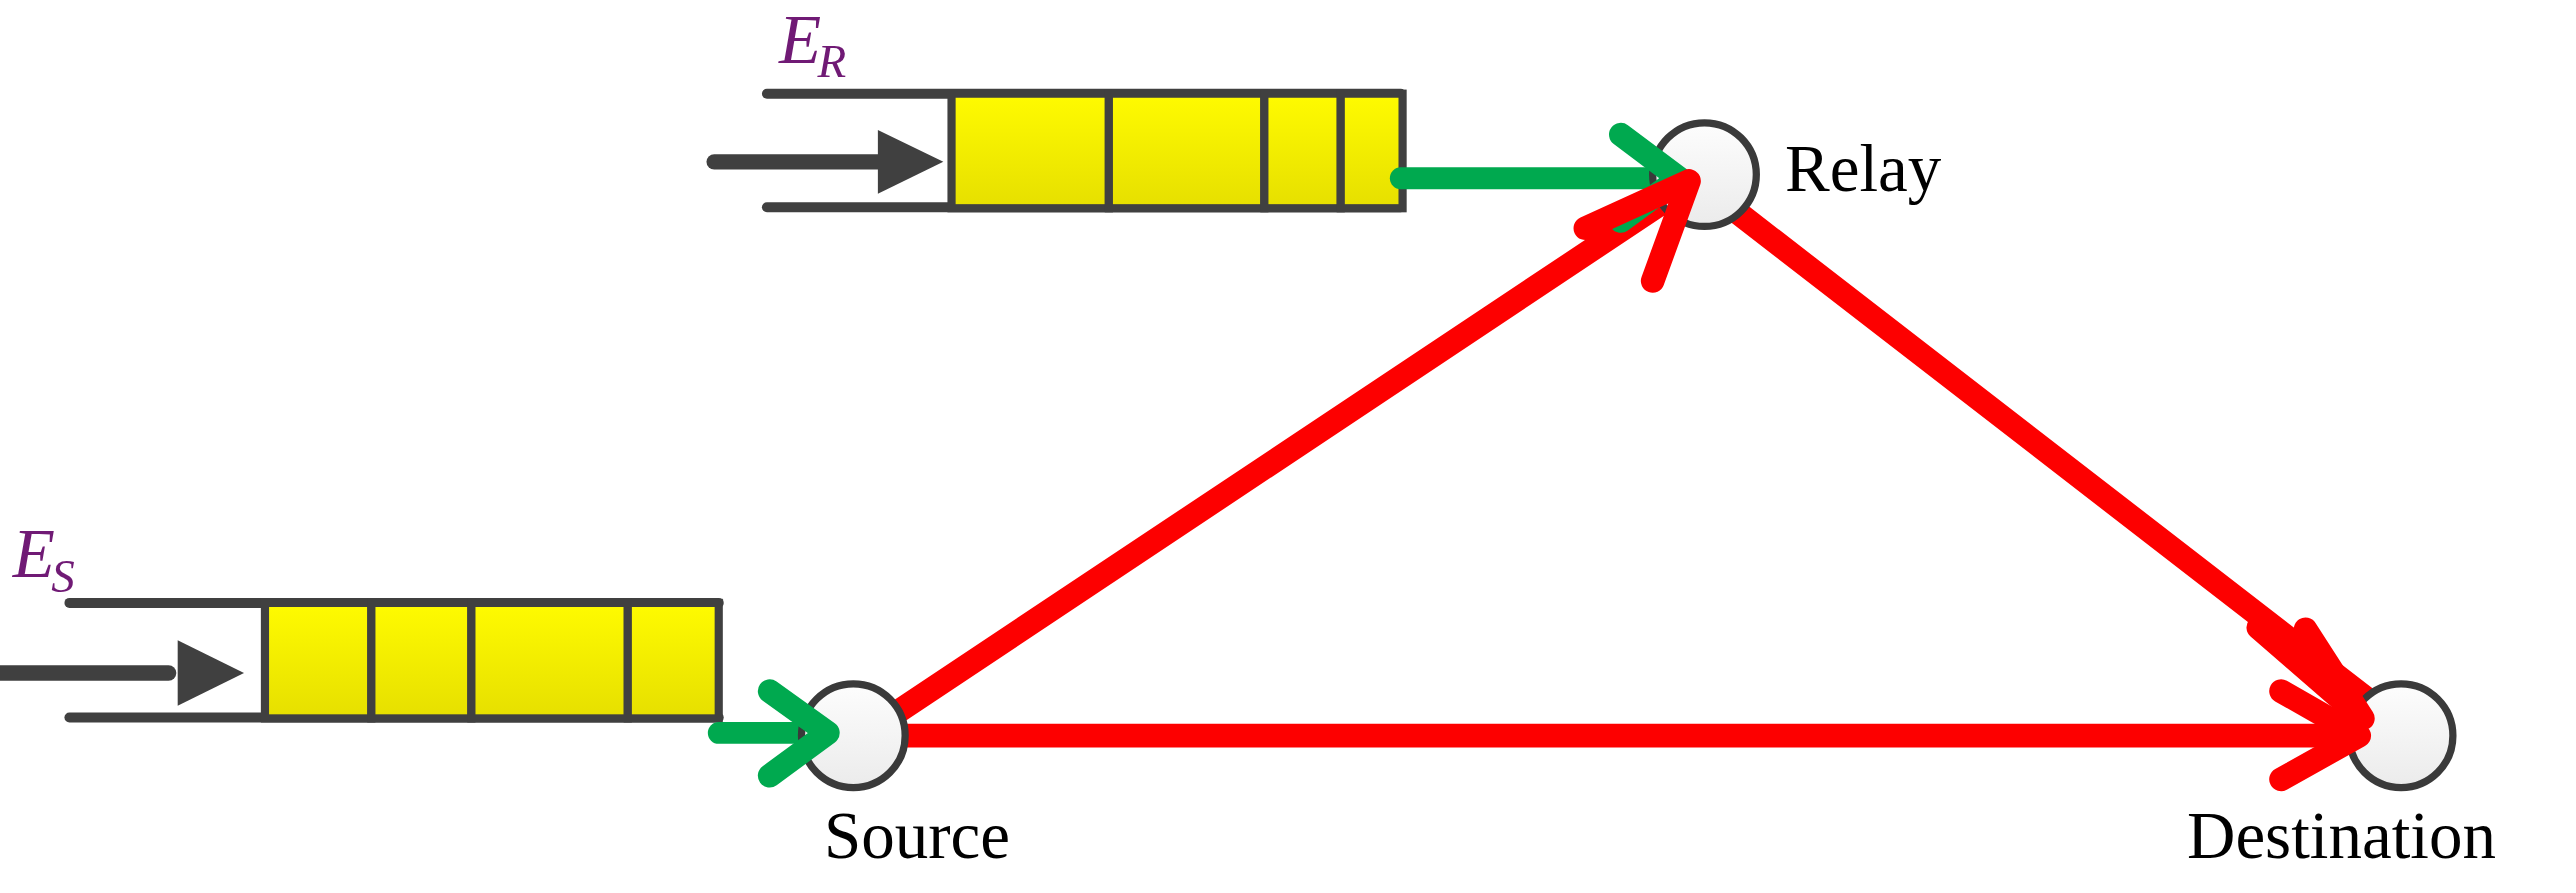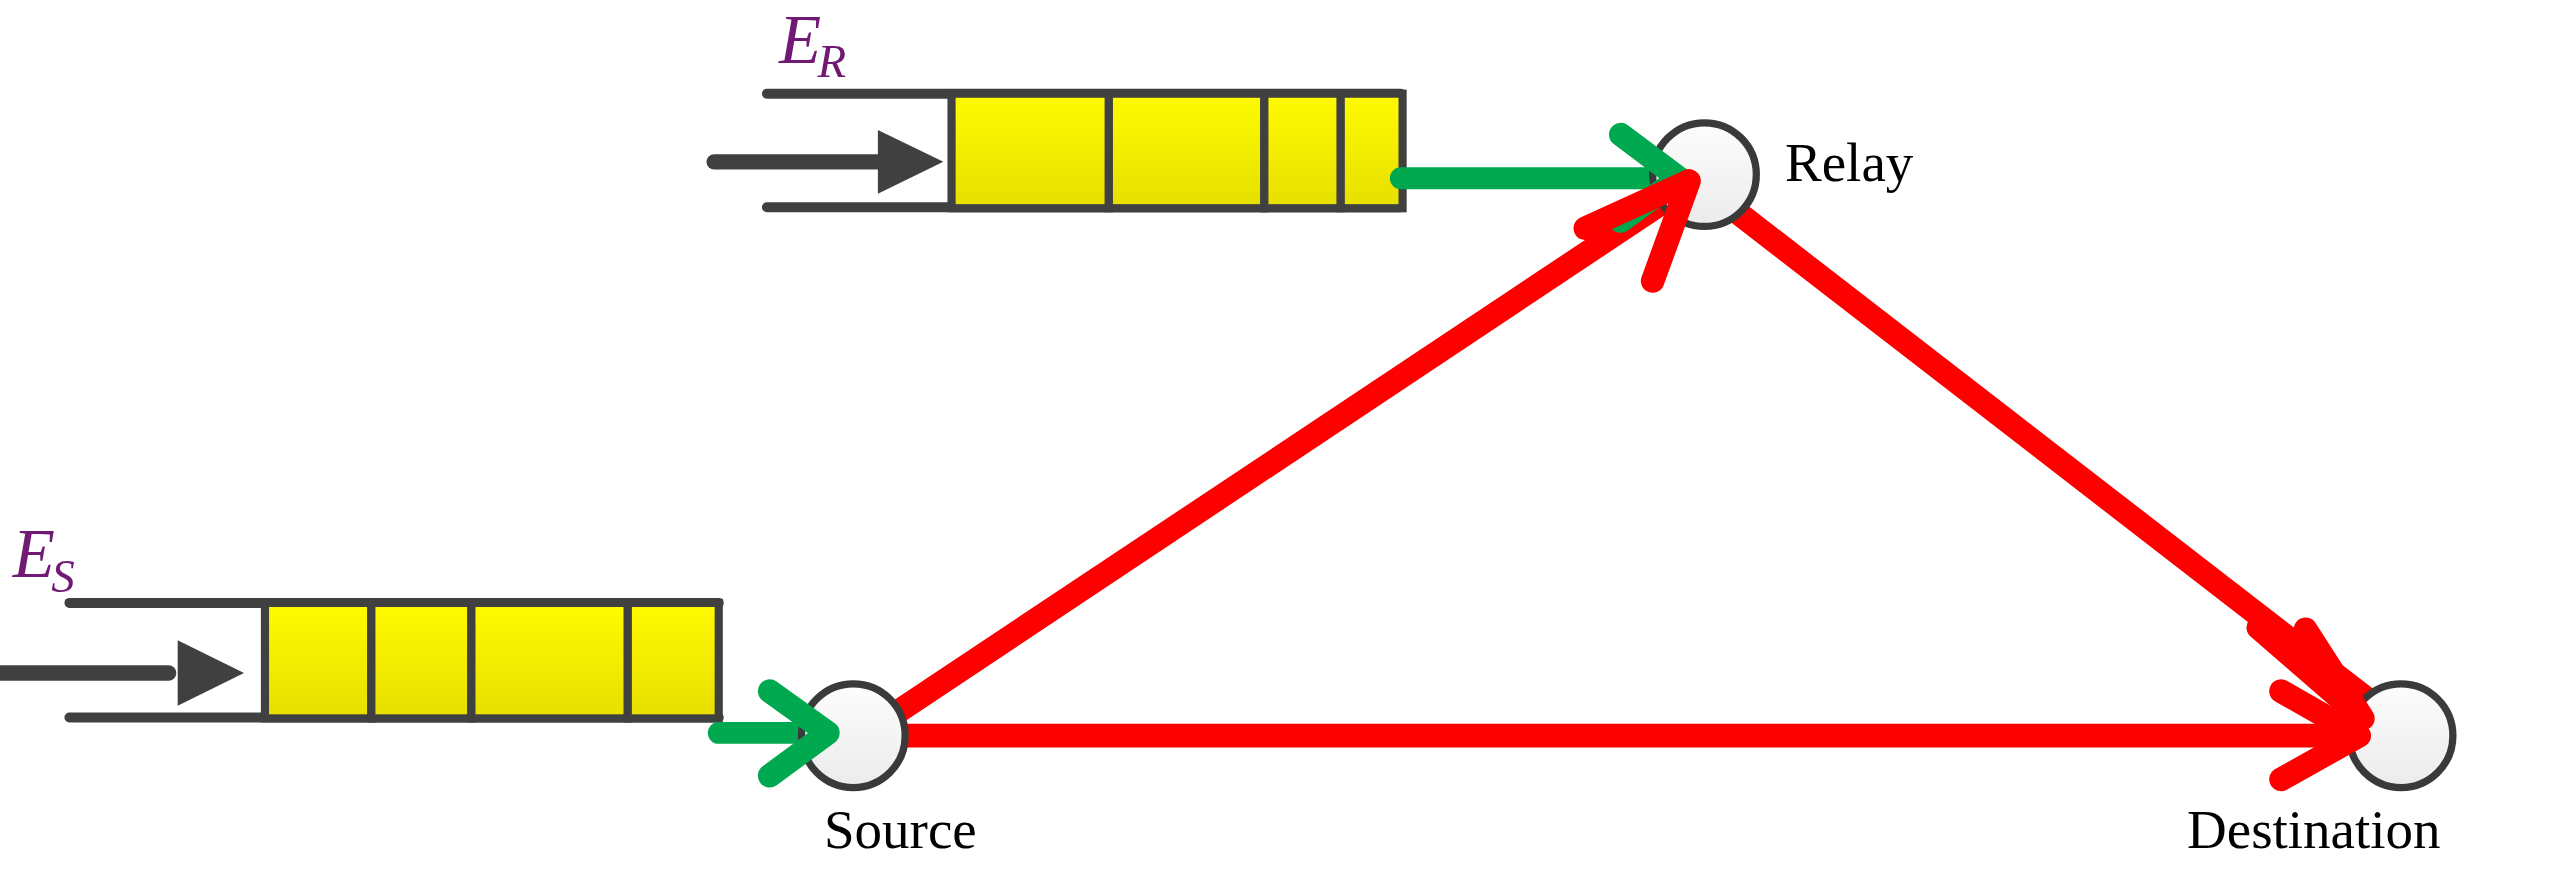--- a/index.html
+++ b/index.html
@@ -20,21 +20,21 @@
   #diagram {
     position: absolute;
     left: 0;
     top: 0;
     width: 2576px;
     height: 893px;
   }
   .node-label {
     position: absolute;
     font-family: "Liberation Serif", "DejaVu Serif", serif;
-    font-size: 55px;
+    font-size: 67px;
     color: #000000;
     white-space: nowrap;
     line-height: 1;
   }
   .energy-label {
     position: absolute;
     font-family: "Liberation Serif", "DejaVu Serif", serif;
     font-style: italic;
     font-size: 69px;
     color: #701a75;

